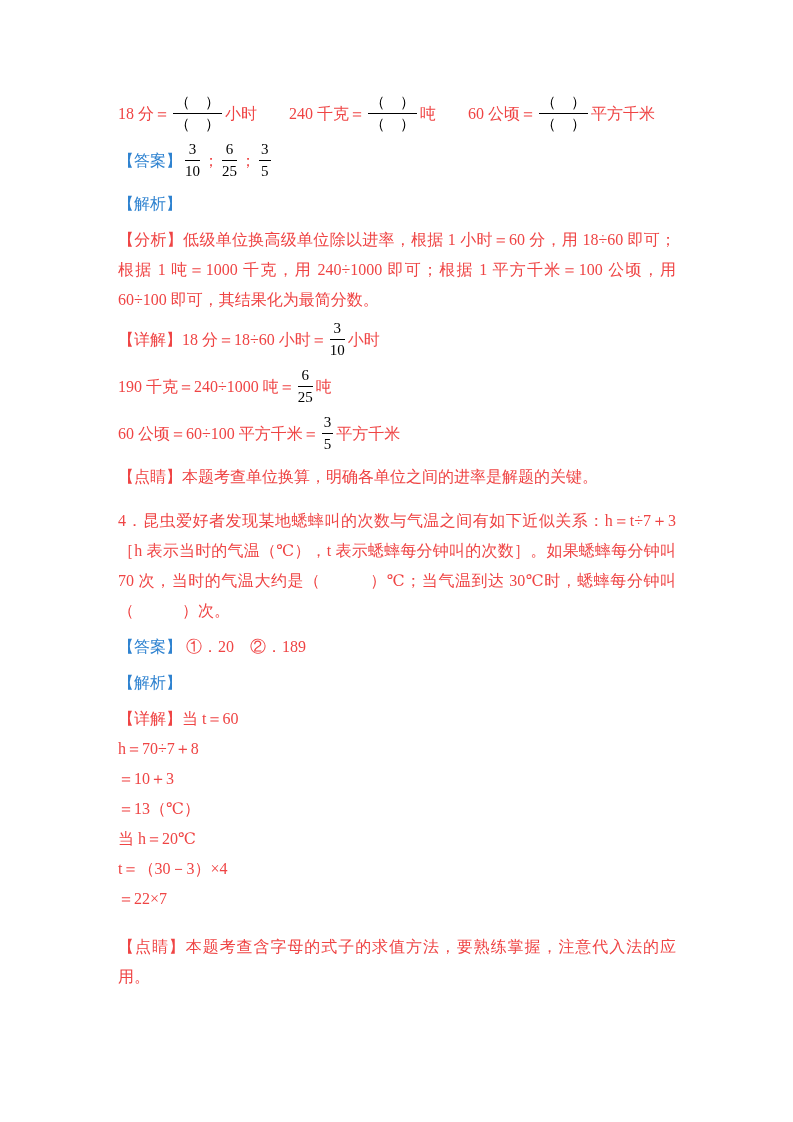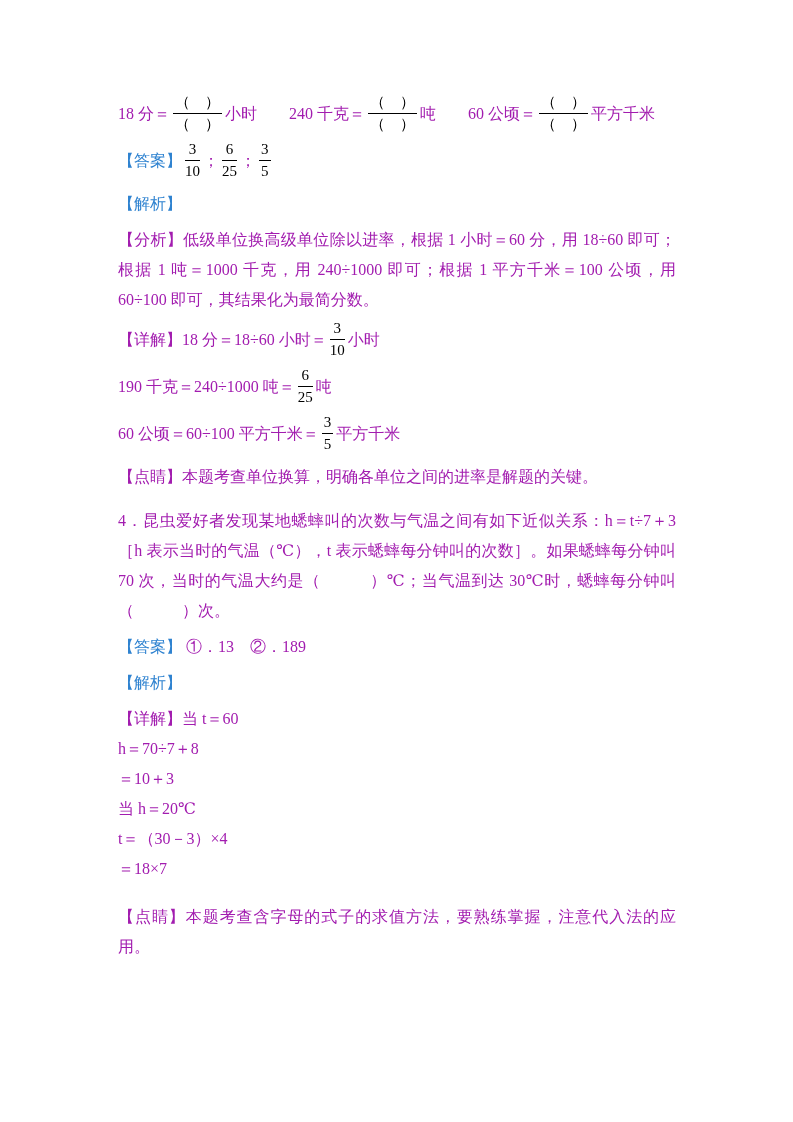--- a/index.html
+++ b/index.html
@@ -4,44 +4,45 @@
 <style>
   html,body{margin:0;padding:0;}
   body{width:793px;height:1122px;background:#ffffff;overflow:hidden;
        font-family:"Liberation Serif","DejaVu Serif",serif;color:#000;}
   .page{width:793px;height:1122px;padding:95px 117px 0 118px;box-sizing:border-box;background:#fff;}
   .block{font-size:16px;line-height:30px;margin-bottom:6px;text-align:justify;}
   .eq{margin-bottom:0;}
   .gap-after{margin-bottom:14px;}
   .mt8{margin-top:18px;}
   .blabel{color:var(--label-blue,#2e82d0);}
-  .run{color:#a21caf;}
+  .run{color:#ef4444;}
   .frac{display:inline-block;vertical-align:middle;text-align:center;
         font-size:15px;line-height:19px;margin:0 3px;position:relative;top:-2px;}
   .frac .num{display:block;border-bottom:1px solid #000;padding:0 2px 1px 2px;}
   .frac .den{display:block;padding-top:1px;}
   .frac-line{margin-bottom:6px;}
 </style>
 </head>
 <body style="background: rgb(255, 255, 255);">
 
 <div class="page">
   <div id="doc-content">
       <div class="block frac-line"><span class="run">18 分＝</span><span class="frac"><span class="num">（　）</span><span class="den">（　）</span></span><span class="run">小时　　240 千克＝</span><span class="frac"><span class="num">（　）</span><span class="den">（　）</span></span><span class="run">吨　　60 公顷＝</span><span class="frac"><span class="num">（　）</span><span class="den">（　）</span></span><span class="run">平方千米</span></div>
       <div class="block frac-line"><span class="blabel">【答案】</span><span class="frac"><span class="num">3</span><span class="den">10</span></span><span class="run">；</span><span class="frac"><span class="num">6</span><span class="den">25</span></span><span class="run">；</span><span class="frac"><span class="num">3</span><span class="den">5</span></span></div>
       <div class="block"><span class="blabel">【解析】</span></div>
       <div class="block"><span class="run">【分析】低级单位换高级单位除以进率，根据 1 小时＝60 分，用 18÷60 即可；根据 1 吨＝1000 千克，用 240÷1000 即可；根据 1 平方千米＝100 公顷，用 60÷100 即可，其结果化为最简分数。</span></div>
       <div class="block frac-line"><span class="run">【详解】18 分＝18÷60 小时＝</span><span class="frac"><span class="num">3</span><span class="den">10</span></span><span class="run">小时</span></div>
       <div class="block frac-line"><span class="run">190 千克＝240÷1000 吨＝</span><span class="frac"><span class="num">6</span><span class="den">25</span></span><span class="run">吨</span></div>
       <div class="block frac-line"><span class="run">60 公顷＝60÷100 平方千米＝</span><span class="frac"><span class="num">3</span><span class="den">5</span></span><span class="run">平方千米</span></div>
       <div class="block gap-after"><span class="run">【点睛】本题考查单位换算，明确各单位之间的进率是解题的关键。</span></div>
       <div class="block"><span class="run">4．昆虫爱好者发现某地蟋蟀叫的次数与气温之间有如下近似关系：h＝t÷7＋3［h 表示当时的气温（℃），t 表示蟋蟀每分钟叫的次数］。如果蟋蟀每分钟叫 70 次，当时的气温大约是（　　　）℃；当气温到达 30℃时，蟋蟀每分钟叫（　　　）次。</span></div>
-      <div class="block"><span class="blabel">【答案】</span><span class="run"> ①．13　②．189</span></div>
+      <div class="block"><span class="blabel">【答案】</span><span class="run"> ①．20　②．189</span></div>
       <div class="block"><span class="blabel">【解析】</span></div>
       <div class="block eq"><span class="run">【详解】当 t＝60</span></div>
       <div class="block eq"><span class="run">h＝70÷7＋8</span></div>
       <div class="block eq"><span class="run">＝10＋3</span></div>
+      <div class="block eq"><span class="run">＝13（℃）</span></div>
       <div class="block eq"><span class="run">当 h＝20℃</span></div>
       <div class="block eq"><span class="run">t＝（30－3）×4</span></div>
-      <div class="block eq"><span class="run">＝18×7</span></div>
+      <div class="block eq"><span class="run">＝22×7</span></div>
       <div class="block mt8 gap-after"><span class="run">【点睛】本题考查含字母的式子的求值方法，要熟练掌握，注意代入法的应用。</span></div>
     </div>
 </div>
 
 </body></html>

